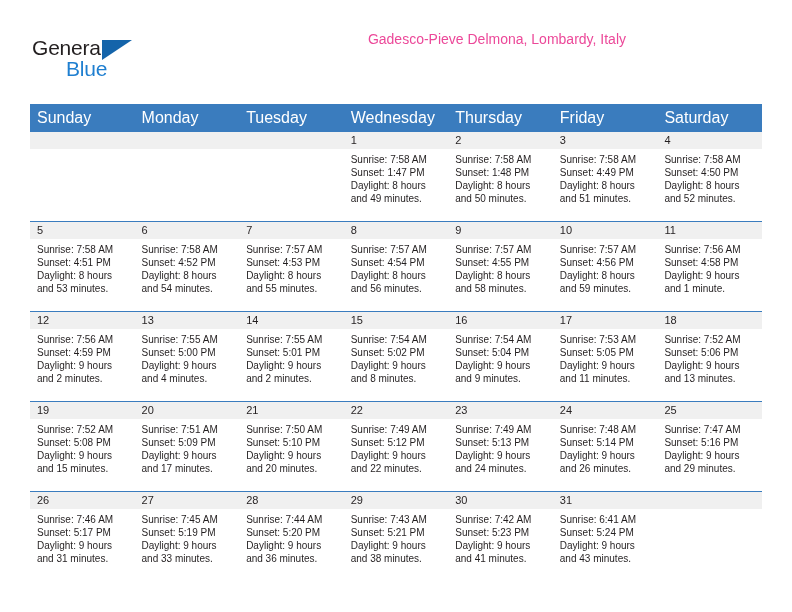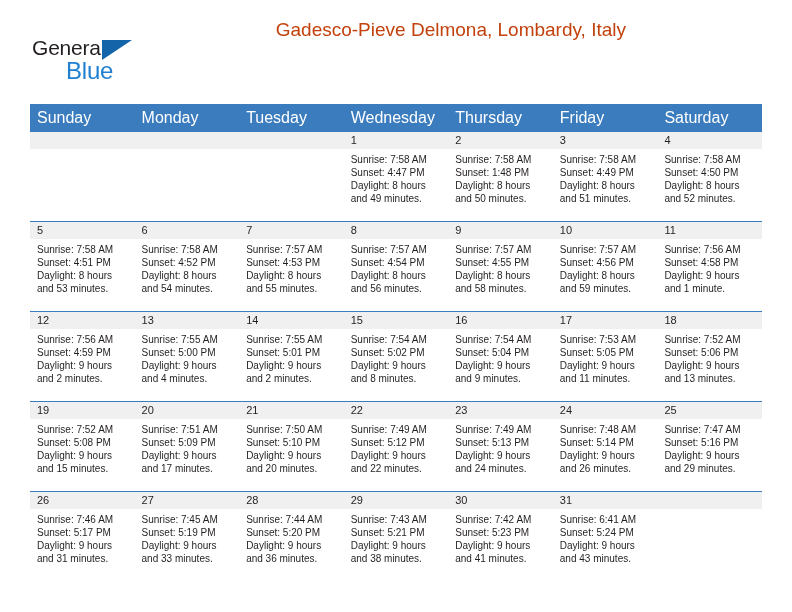--- a/index.html
+++ b/index.html
@@ -51,42 +51,43 @@
     top: 4px;
     width: 0;
     height: 0;
     border-left: 30px solid #1464aa;
     border-bottom: 20px solid transparent;
   }
   .logo-blue {
     position: absolute;
     left: 34px;
     top: 21px;
-    font-size: 24px;
+    font-size: 21px;
     letter-spacing: -0.2px;
     color: #1f7fd0;
     font-family: "Liberation Sans", sans-serif;
   }
 
   .title-block {
     position: absolute;
     right: 0;
     top: 0;
     text-align: right;
   }
   .cal-title {
     font-size: 28px;
     font-weight: normal;
     color: #231f20;
     line-height: 34px;
     white-space: nowrap;
   }
   .cal-subtitle {
-    font-size: 19px;
-    color: #c2410c;
+    margin-top: 9px;
+    font-size: 14px;
+    color: #ec4899;
     line-height: 16px;
     white-space: nowrap;
   }
 
   
   .calendar {
     position: absolute;
     left: 30px;
     top: 104px;
     width: 732px;
@@ -174,21 +175,21 @@
           <td>
             <div class="daynum-band empty"></div>
           </td>
           <td>
             <div class="daynum-band empty"></div>
           </td>
           <td>
             <div class="daynum-band">1</div>
             <div class="cell-body">
               <div>Sunrise: 7:58 AM</div>
-              <div>Sunset: 4:47 PM</div>
+              <div>Sunset: 1:47 PM</div>
               <div>Daylight: 8 hours</div>
               <div>and 49 minutes.</div>
             </div>
           </td>
           <td>
             <div class="daynum-band">2</div>
             <div class="cell-body">
               <div>Sunrise: 7:58 AM</div>
               <div>Sunset: 1:48 PM</div>
               <div>Daylight: 8 hours</div>

